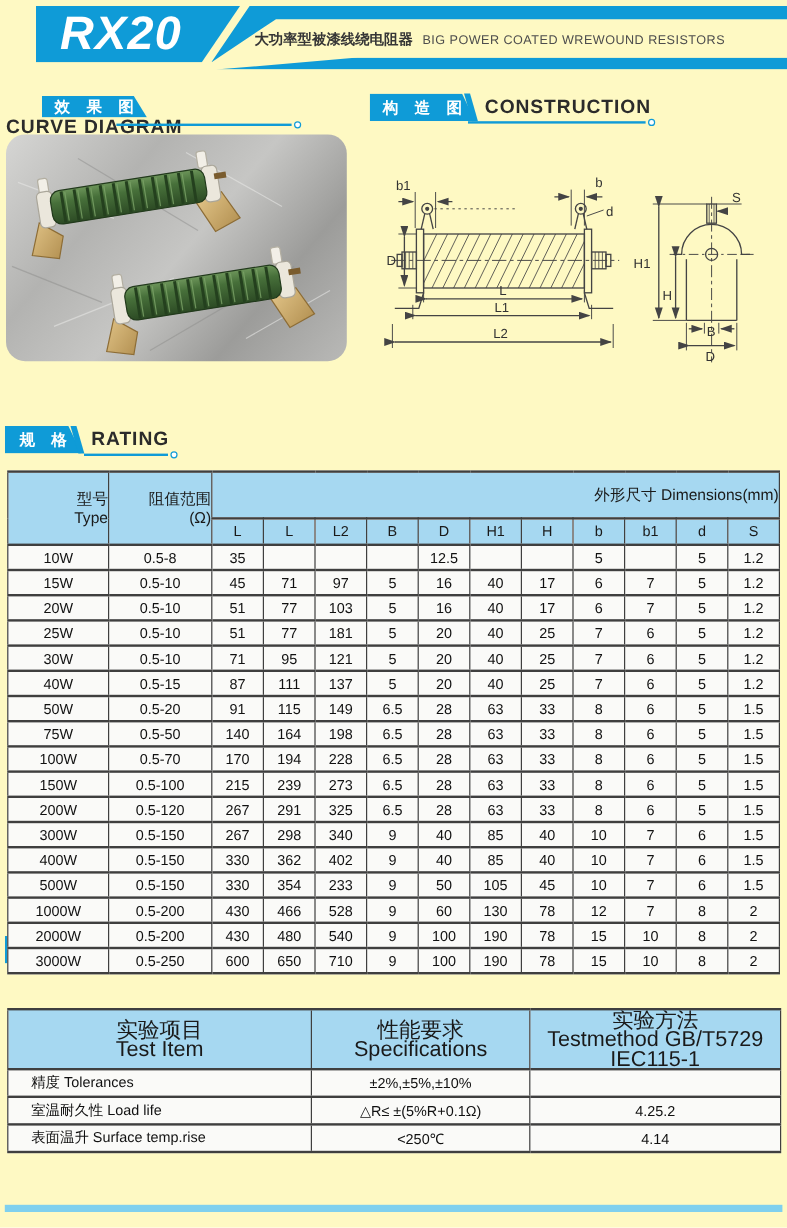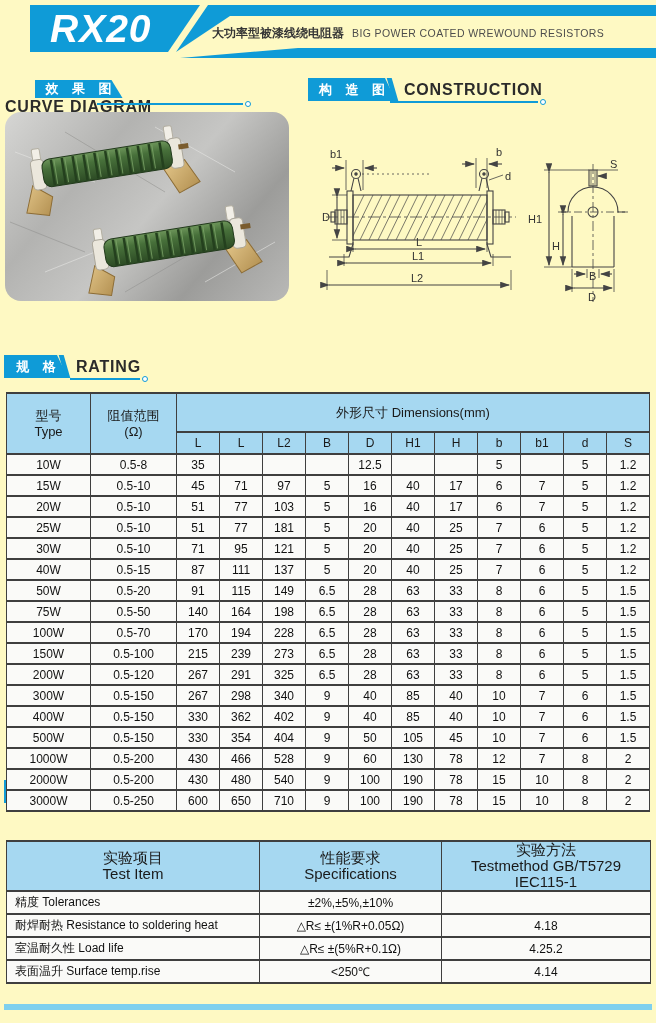--- a/index.html
+++ b/index.html
@@ -47,33 +47,33 @@
   .diagram{position:absolute;left:306px;top:140px;}
   .diagram text{font-family:"Liberation Sans",sans-serif;font-size:11px;fill:#333;}
 
   
   table{border-collapse:collapse;table-layout:fixed;background:#fafaf8;}
   .rating{position:absolute;left:6px;top:392px;width:644px;}
   .rating th,.rating td{border-left:1px solid var(--line);border-right:1px solid var(--line);
                         border-top:2px solid var(--line);border-bottom:2px solid var(--line);
                         text-align:center;padding:0;overflow:hidden;}
   .rating thead th{background:var(--hdr-blue);font-weight:normal;color:#1a1a1a;}
-  .rating .hrow1 th{height:37px;font-size:13px;}
+  .rating .hrow1 th{height:37px;font-size:13px;text-align:right;}
   .rating .hrow2 th{height:20px;font-size:12px;}
   .rating tbody td{height:19px;font-size:12px;color:#111;}
   .th2l{line-height:16px;font-size:13px;}
 
   .perf{position:absolute;left:6px;top:840px;width:644px;}
   .perf th,.perf td{border-left:1px solid var(--line);border-right:1px solid var(--line);
                     border-top:2px solid var(--line);border-bottom:2px solid var(--line);
                     text-align:center;padding:0;overflow:hidden;}
   .perf thead th{background:var(--hdr-blue);height:36px;font-weight:normal;color:#1a1a1a;
-                 font-size:15px;line-height:16px;}
+                 font-size:18px;line-height:16px;}
   .perf tbody td{height:21px;font-size:12px;color:#111;}
-  .perf tbody td.tl{text-align:left;padding-left:8px;}
+  .perf tbody td.tl{text-align:left;padding-left:19px;}
 
   
   .bottom-bar{position:absolute;left:4px;top:1004px;width:648px;height:6px;background:var(--bar-blue);}
 </style>
 </head>
 <body>
 
 <div class="page">
 
   <div class="hd-block">
@@ -583,21 +583,21 @@
           <td>10</td>
           <td>7</td>
           <td>6</td>
           <td>1.5</td>
         </tr>
         <tr>
           <td>500W</td>
           <td>0.5-150</td>
           <td>330</td>
           <td>354</td>
-          <td>404</td>
+          <td>233</td>
           <td>9</td>
           <td>50</td>
           <td>105</td>
           <td>45</td>
           <td>10</td>
           <td>7</td>
           <td>6</td>
           <td>1.5</td>
         </tr>
         <tr>
@@ -670,25 +670,20 @@
         </th>
       </tr>
     </thead>
     <tbody id="perf-body">
         <tr>
           <td class="tl">精度 Tolerances</td>
           <td>±2%,±5%,±10%</td>
           <td></td>
         </tr>
         <tr>
-          <td class="tl">耐焊耐热 Resistance to soldering heat</td>
-          <td>△R≤ ±(1%R+0.05Ω)</td>
-          <td>4.18</td>
-        </tr>
-        <tr>
           <td class="tl">室温耐久性 Load life</td>
           <td>△R≤ ±(5%R+0.1Ω)</td>
           <td>4.25.2</td>
         </tr>
         <tr>
           <td class="tl">表面温升 Surface temp.rise</td>
           <td>&lt;250℃</td>
           <td>4.14</td>
         </tr>
       </tbody>

